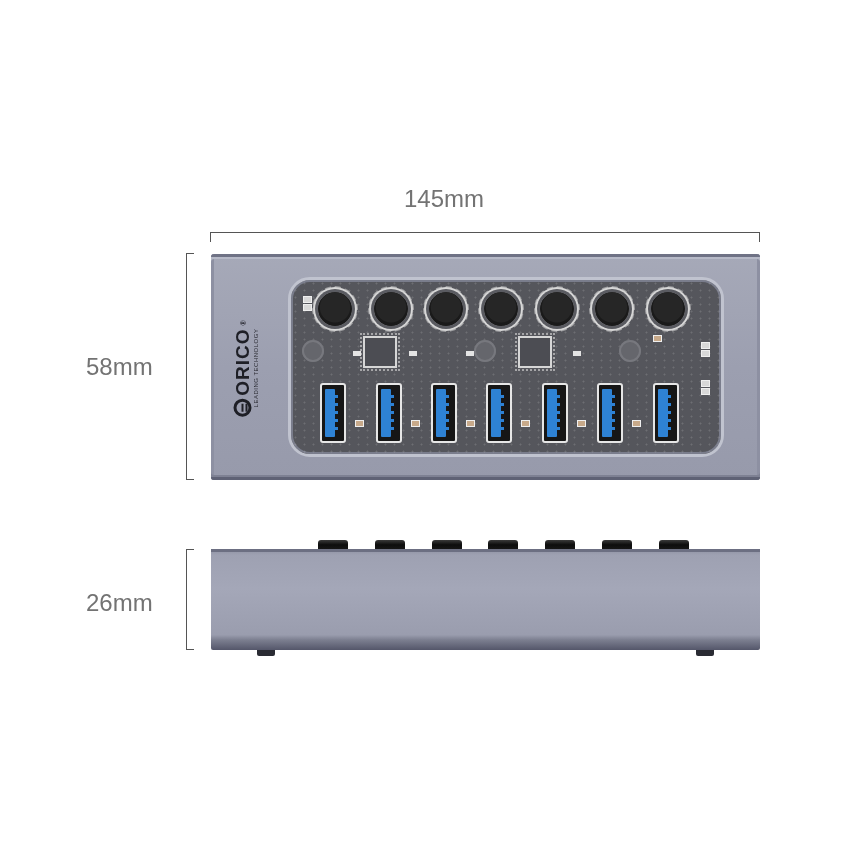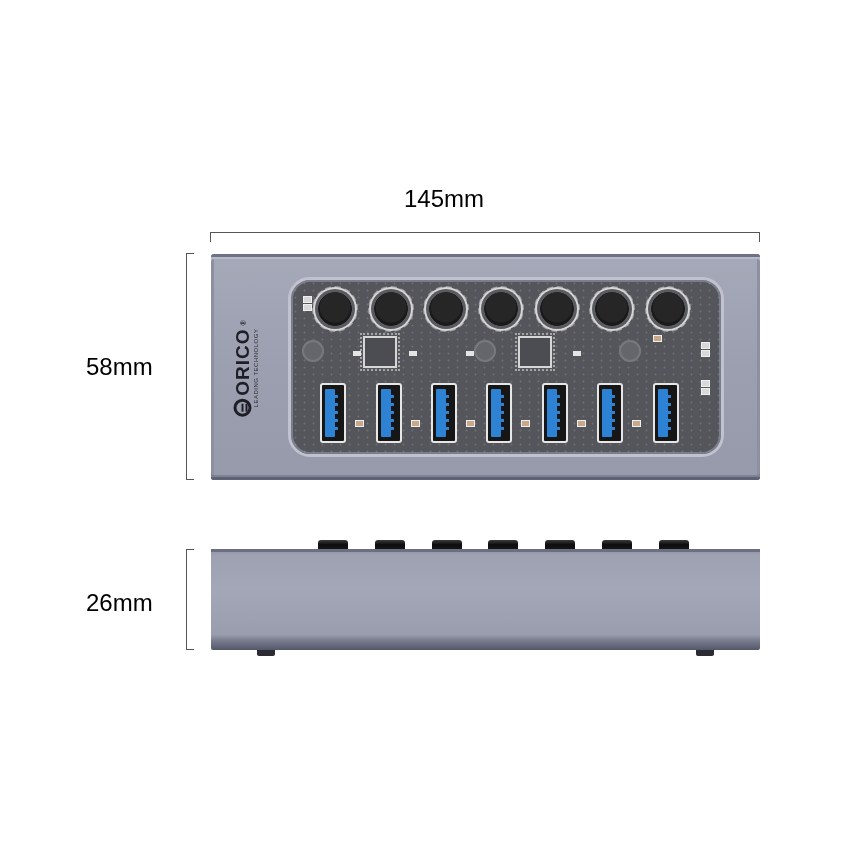--- a/index.html
+++ b/index.html
@@ -1,19 +1,19 @@
 <!DOCTYPE html>
 <html><head>
   <meta charset="utf-8">
   <style>
     html, body { margin: 0; padding: 0; background: #ffffff; }
     body { width: 850px; height: 850px; position: relative; overflow: hidden;
            font-family: "Liberation Sans", "DejaVu Sans", sans-serif; }
 
-    .dim-label { position: absolute; color: #000000; font-size: 24px; letter-spacing: 0px; }
+    .dim-label { position: absolute; color: #737373; font-size: 24px; letter-spacing: 0px; }
     #lbl-width { left: 404px; top: 185px; }
     #lbl-height { left: 86px; top: 353px; }
     #lbl-depth { left: 86px; top: 589px; }
 
     
     .hbracket { position: absolute; left: 210px; top: 232px; width: 550px; height: 10px;
                 border-top: 1.6px solid #555; border-left: 1.6px solid #555; border-right: 1.6px solid #555;
                 box-sizing: border-box; }
     .vbracket { position: absolute; width: 8px; box-sizing: border-box;
                 border-left: 1.6px solid #555; border-top: 1.6px solid #555; border-bottom: 1.6px solid #555; }

